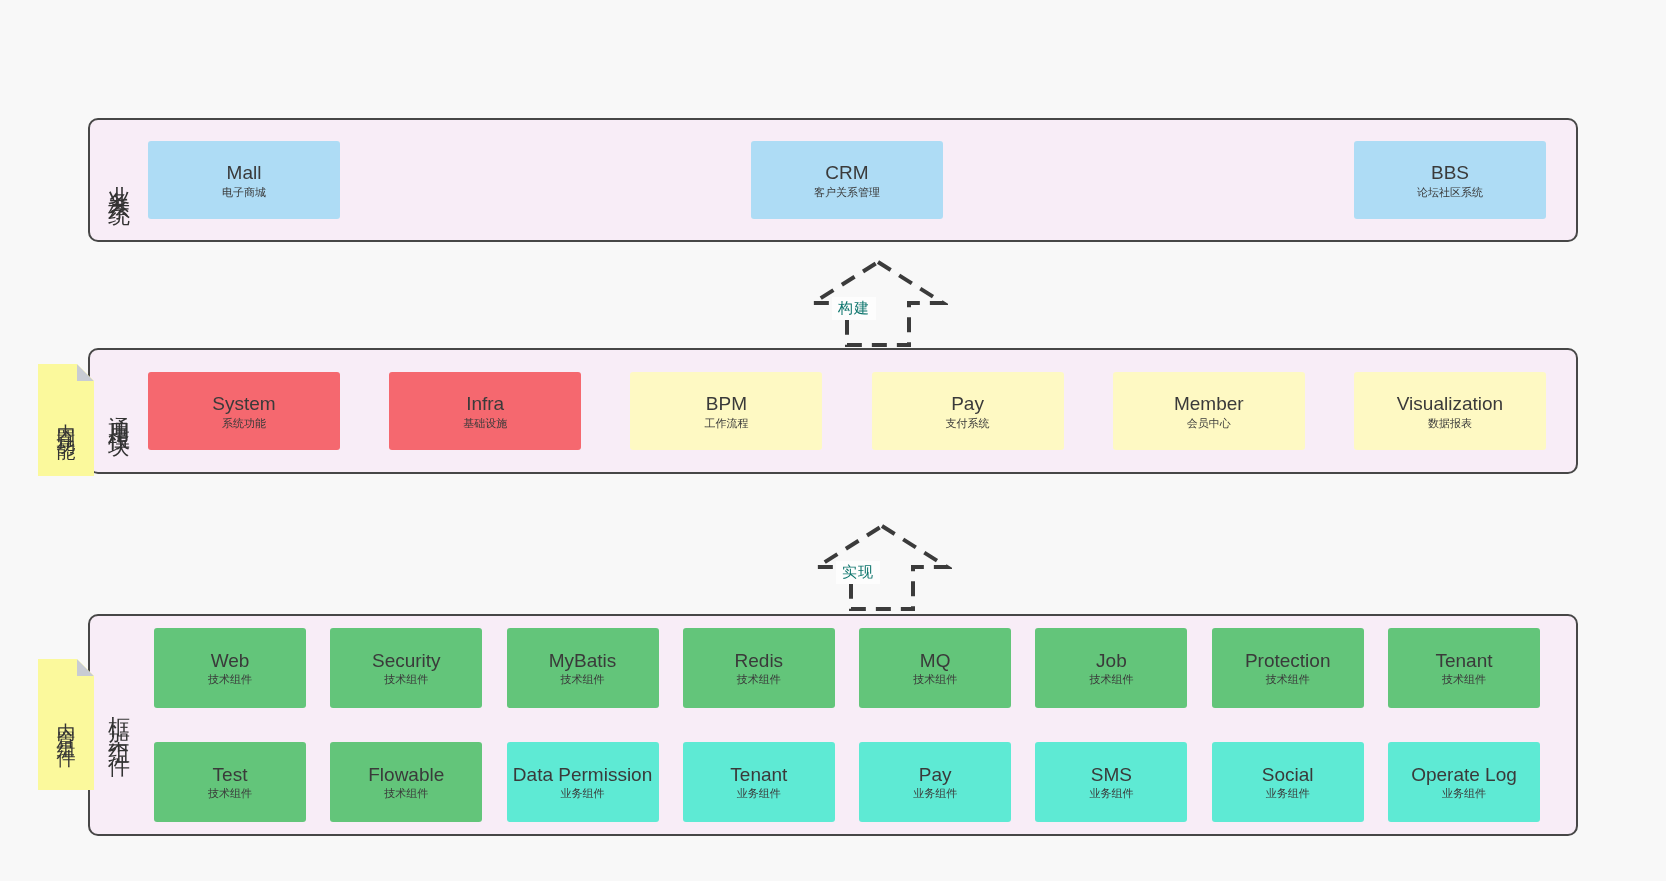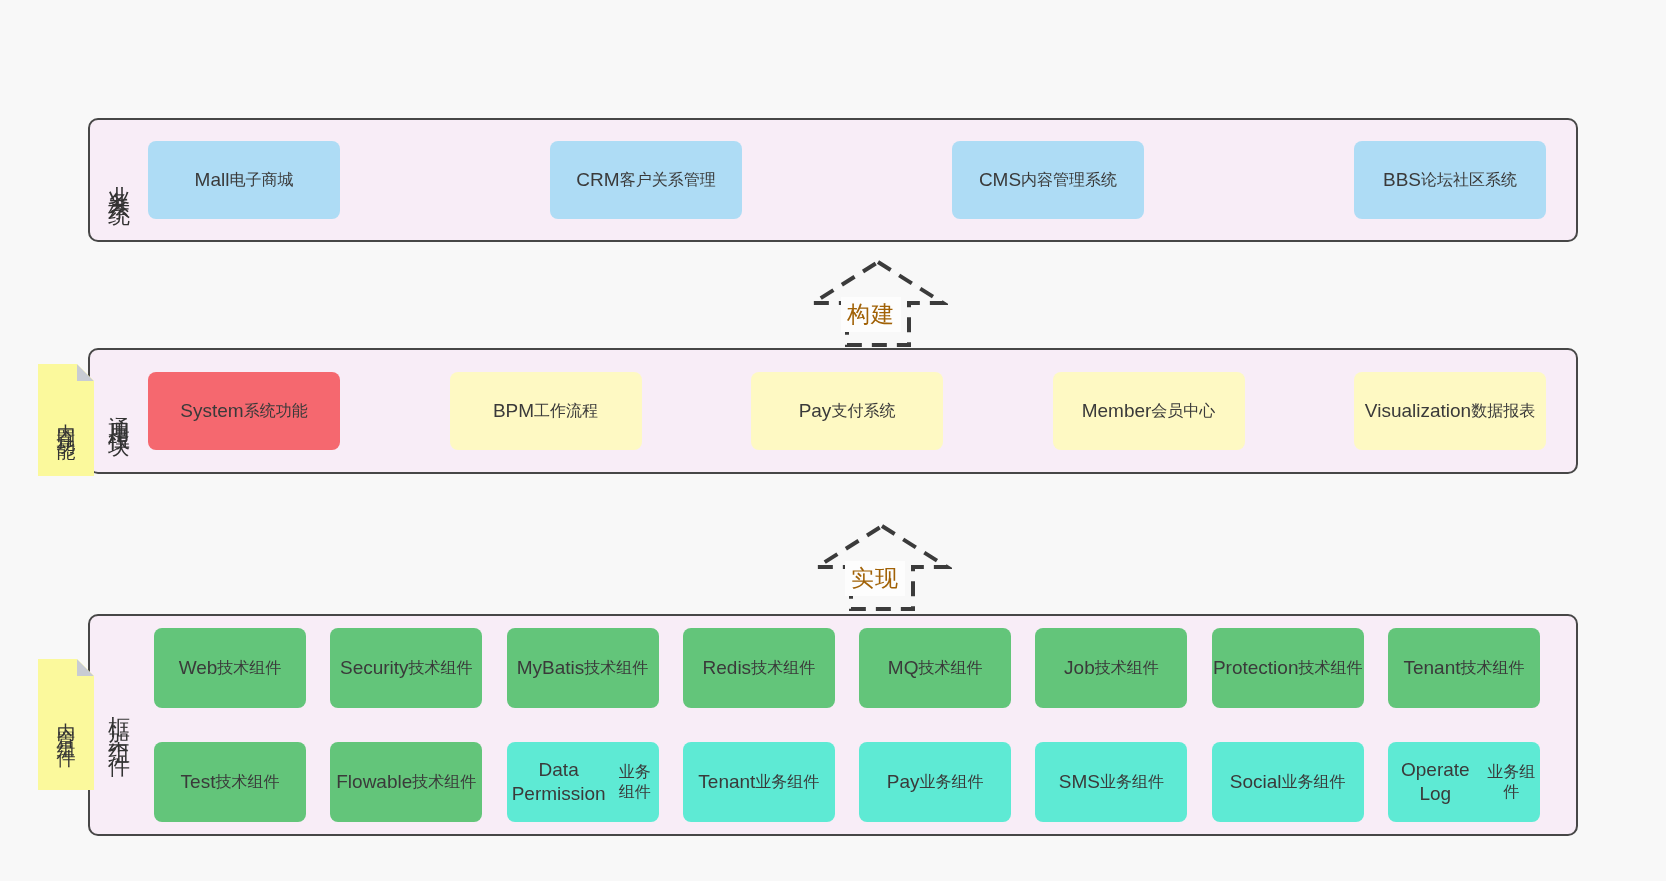--- a/index.html
+++ b/index.html
@@ -28,28 +28,28 @@
   .boxes{
     flex:1;display:flex;align-items:center;justify-content:space-between;
     padding:0 30px 0 0;
   }
   .rows{
     flex:1;display:flex;flex-direction:column;justify-content:center;gap:22px;
     padding:0 30px 0 0;
   }
   .rows .boxes{flex:none;padding:6px;align-items:center;}
   .box{
-    box-sizing:border-box;border-radius:8px;
-    display:flex;flex-direction:row;align-items:center;justify-content:center;
+    box-sizing:border-box;border-radius:3px;
+    display:flex;flex-direction:column;align-items:center;justify-content:center;
     text-align:center;line-height:1.35;
   }
   .layer-1 .box,.layer-2 .box{width:192px;height:78px;}
   .layer-3 .box{width:152px;height:80px;line-height:1.25;}
   .box .nm{font-size:19px;}
-  .box .ds{font-size:16px;}
+  .box .ds{font-size:11px;}
   .b-blue{background:#aedcf5;}
   .b-red{background:#f5686f;}
   .b-pink{background:#fef9c3;}
   .b-green{background:#63c57a;}
   .b-lgreen{background:#5eead4;}
   
   .note{
     position:absolute;left:-52px;width:56px;z-index:3;box-sizing:border-box;
     background:#fbf99c;
     display:flex;align-items:center;justify-content:center;
@@ -63,42 +63,38 @@
     clip-path:polygon(0 0,100% 100%,0 100%);
   }
   .note-1{top:14px;height:112px;}
   .note-2{top:43px;height:131px;letter-spacing:9px;}
   
   .arrow{position:absolute;width:140px;height:92px;}
   .arrow-1{left:808px;top:257px;}
   .arrow-2{left:812px;top:521px;}
   .arrow svg{position:absolute;inset:0;}
   .arrow-label{
-    position:absolute;left:33px;top:40px;
+    position:absolute;left:24px;top:40px;
     background:#fdfdfd;padding:2px 6px;
-    font-size:23px;color:#a16207;letter-spacing:1px;
+    font-size:15px;color:#0f766e;letter-spacing:1px;
   }
 </style>
 </head>
 <body>
 
 <section class="layer layer-1">
   <div class="layer-label">业务系统</div>
   <div class="boxes">
     <div class="box b-blue">
       <div class="nm">Mall</div>
       <div class="ds">电子商城</div>
     </div>
     <div class="box b-blue">
       <div class="nm">CRM</div>
       <div class="ds">客户关系管理</div>
-    </div>
-    <div class="box b-blue">
-      <div class="nm">CMS</div>
-      <div class="ds">内容管理系统</div>
     </div>
     <div class="box b-blue">
       <div class="nm">BBS</div>
       <div class="ds">论坛社区系统</div>
     </div>
   </div>
 </section>
 
 <div class="arrow arrow-1">
   <svg viewBox="0 0 140 92">
@@ -108,20 +104,24 @@
 </div>
 
 <section class="layer layer-2">
   <div class="note note-1">内置功能</div>
   <div class="layer-label">通用模块</div>
   <div class="boxes">
     <div class="box b-red">
       <div class="nm">System</div>
       <div class="ds">系统功能</div>
     </div>
+    <div class="box b-red">
+      <div class="nm">Infra</div>
+      <div class="ds">基础设施</div>
+    </div>
     <div class="box b-pink">
       <div class="nm">BPM</div>
       <div class="ds">工作流程</div>
     </div>
     <div class="box b-pink">
       <div class="nm">Pay</div>
       <div class="ds">支付系统</div>
     </div>
     <div class="box b-pink">
       <div class="nm">Member</div>

